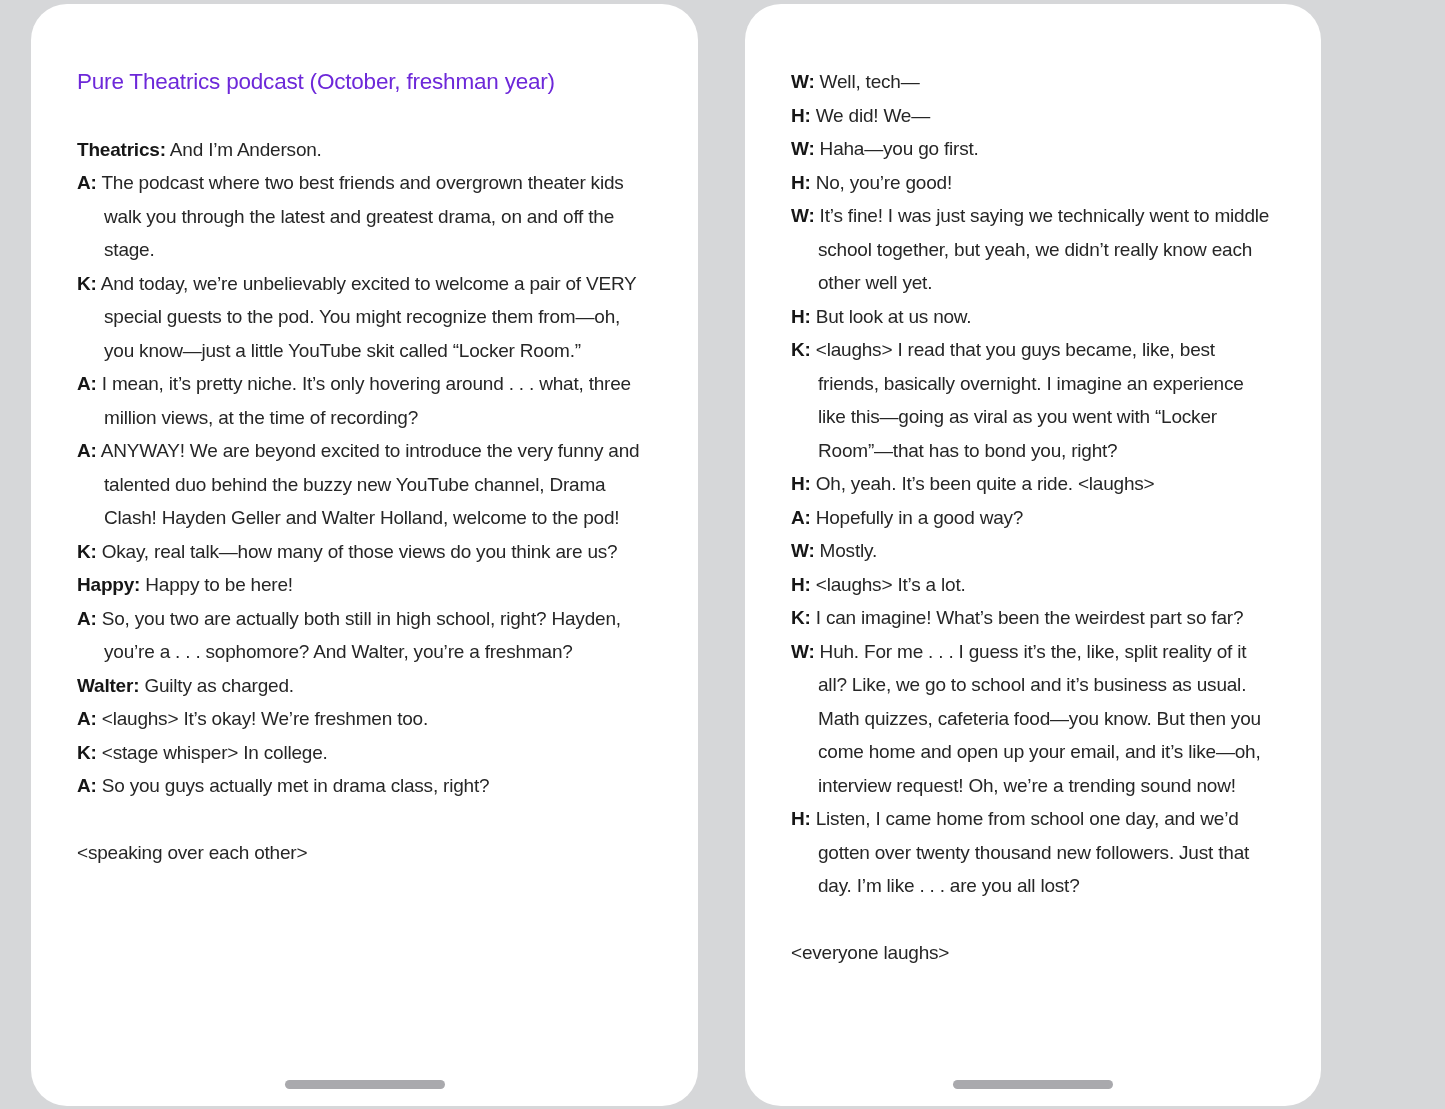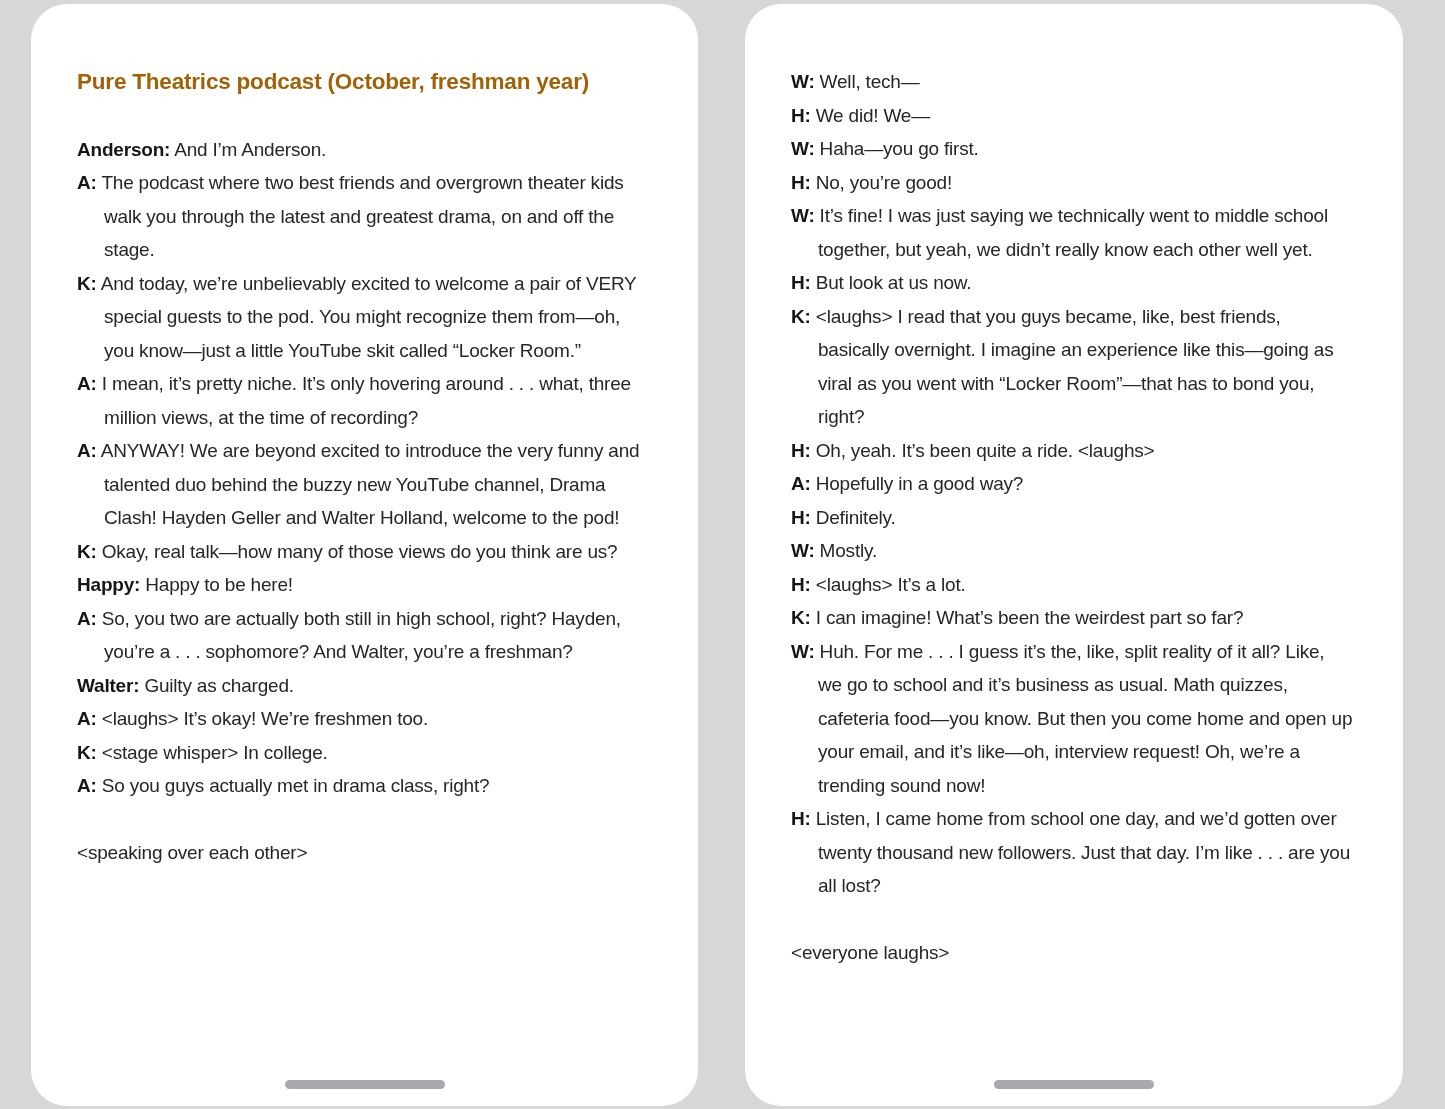--- a/index.html
+++ b/index.html
@@ -13,34 +13,34 @@
   body { background: #d6d7d9; position: relative; }
 
   .page {
     position: absolute;
     top: 4px;
     bottom: 3px;
     background: #ffffff;
     border-radius: 36px;
   }
   .page-left  { left: 31px;  width: 667px; }
-  .page-right { left: 745px; width: 658px; }
+  .page-right { left: 745px; width: 576px; }
 
   .page-body {
     padding: 61px 50px 0 46px;
     color: #262626;
     font-size: 19px;
     line-height: 33.5px;
     letter-spacing: -0.2px;
   }
 
   .page-title {
     font-size: 22.5px;
-    font-weight: 700;
-    color: #a16207;
+    font-weight: 400;
+    color: #6d28d9;
     margin: 0 0 33.5px 0;
     line-height: 34px;
     letter-spacing: -0.2px;
   }
 
   p.dialogue {
     margin: 0;
     padding-left: 27px;
     text-indent: -27px;
   }
@@ -63,21 +63,21 @@
     background: #a9a9ad;
   }
 </style>
 </head>
 <body>
 
 <div class="page page-left">
   <div class="page-body">
     <h1 class="page-title">Pure Theatrics podcast (October, freshman year)</h1>
     <div>
-        <p class="dialogue"><b>Anderson:</b> And I’m Anderson.</p>
+        <p class="dialogue"><b>Theatrics:</b> And I’m Anderson.</p>
         <p class="dialogue"><b>A:</b> The podcast where two best friends and overgrown theater kids walk you through the latest and greatest drama, on and off the stage.</p>
         <p class="dialogue"><b>K:</b> And today, we’re unbelievably excited to welcome a pair of VERY special guests to the pod. You might recognize them from—oh, you know—just a little YouTube skit called “Locker Room.”</p>
         <p class="dialogue"><b>A:</b> I mean, it’s pretty niche. It’s only hovering around . . . what, three million views, at the time of recording?</p>
         <p class="dialogue"><b>A:</b> ANYWAY! We are beyond excited to introduce the very funny and talented duo behind the buzzy new YouTube channel, Drama Clash! Hayden Geller and Walter Holland, welcome to the pod!</p>
         <p class="dialogue"><b>K:</b> Okay, real talk—how many of those views do you think are us?</p>
         <p class="dialogue"><b>Happy:</b> Happy to be here!</p>
         <p class="dialogue"><b>A:</b> So, you two are actually both still in high school, right? Hayden, you’re a . . . sophomore? And Walter, you’re a freshman?</p>
         <p class="dialogue"><b>Walter:</b> Guilty as charged.</p>
         <p class="dialogue"><b>A:</b> &lt;laughs&gt; It’s okay! We’re freshmen too.</p>
         <p class="dialogue"><b>K:</b> &lt;stage whisper&gt; In college.</p>
@@ -93,21 +93,20 @@
     <div>
         <p class="dialogue"><b>W:</b> Well, tech—</p>
         <p class="dialogue"><b>H:</b> We did! We—</p>
         <p class="dialogue"><b>W:</b> Haha—you go first.</p>
         <p class="dialogue"><b>H:</b> No, you’re good!</p>
         <p class="dialogue"><b>W:</b> It’s fine! I was just saying we technically went to middle school together, but yeah, we didn’t really know each other well yet.</p>
         <p class="dialogue"><b>H:</b> But look at us now.</p>
         <p class="dialogue"><b>K:</b> &lt;laughs&gt; I read that you guys became, like, best friends, basically overnight. I imagine an experience like this—going as viral as you went with “Locker Room”—that has to bond you, right?</p>
         <p class="dialogue"><b>H:</b> Oh, yeah. It’s been quite a ride. &lt;laughs&gt;</p>
         <p class="dialogue"><b>A:</b> Hopefully in a good way?</p>
-        <p class="dialogue"><b>H:</b> Definitely.</p>
         <p class="dialogue"><b>W:</b> Mostly.</p>
         <p class="dialogue"><b>H:</b> &lt;laughs&gt; It’s a lot.</p>
         <p class="dialogue"><b>K:</b> I can imagine! What’s been the weirdest part so far?</p>
         <p class="dialogue"><b>W:</b> Huh. For me . . . I guess it’s the, like, split reality of it all? Like, we go to school and it’s business as usual. Math quizzes, cafeteria food—you know. But then you come home and open up your email, and it’s like—oh, interview request! Oh, we’re a trending sound now!</p>
         <p class="dialogue"><b>H:</b> Listen, I came home from school one day, and we’d gotten over twenty thousand new followers. Just that day. I’m like . . . are you all lost?</p>
         <p class="stage">&lt;everyone laughs&gt;</p>
       </div>
   </div>
   <div class="page-handle"></div>
 </div>

